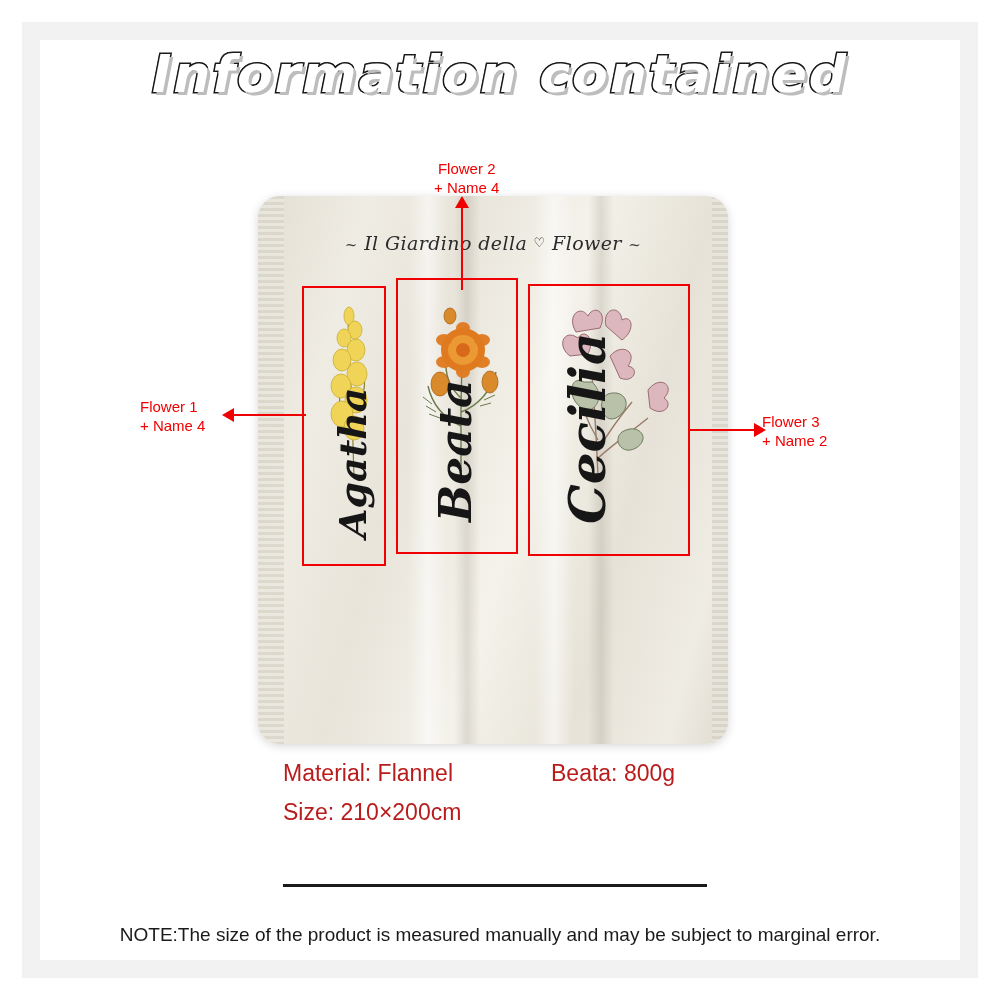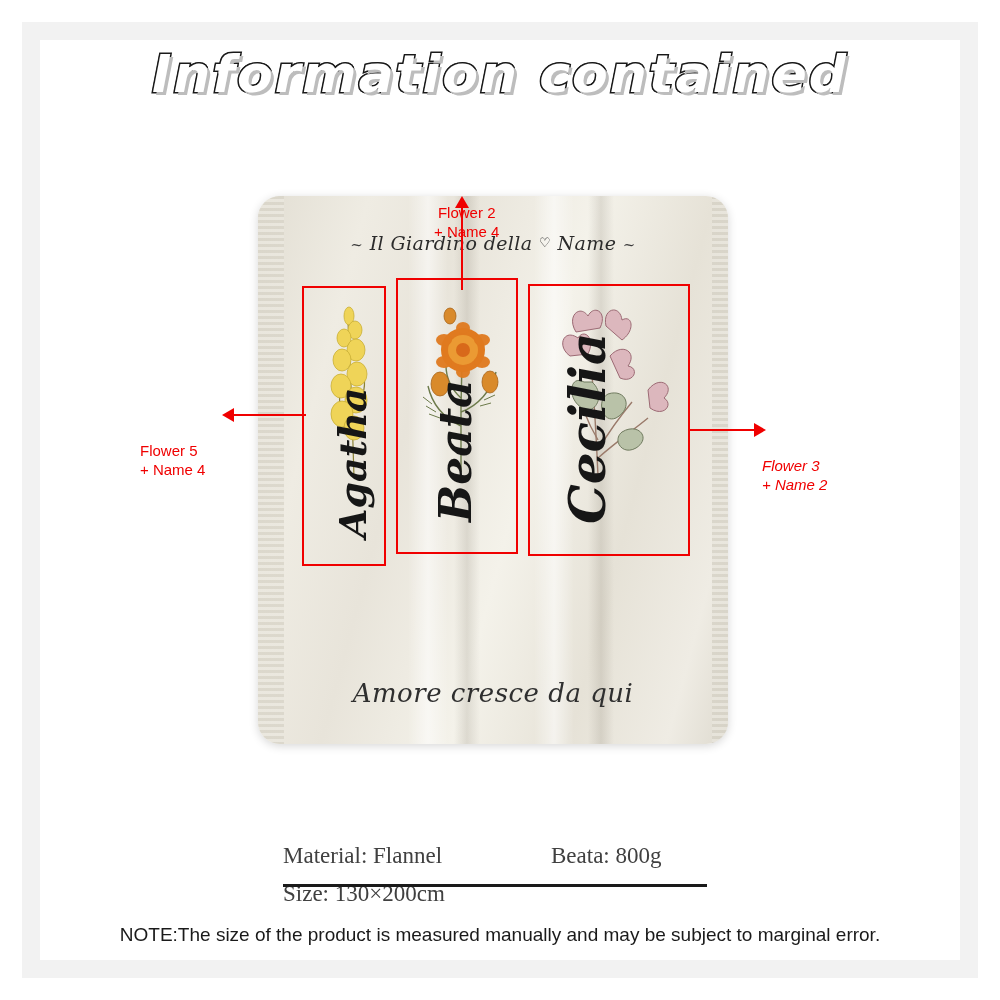--- a/index.html
+++ b/index.html
@@ -148,25 +148,24 @@
   .flower { position: absolute; }
 
   
   .ann {
     position: absolute;
     color: #f00000;
     font-size: 15px;
     font-family: "Liberation Sans", sans-serif;
     line-height: 1.25;
     white-space: nowrap;
-    margin-top: 44px;
   }
   .ann-top { left: 434px; top: 160px; text-align: center; }
   .ann-left { left: 140px; top: 398px; text-align: left; }
-  .ann-right { left: 762px; top: 413px; text-align: left; font-style: italic; }
+  .ann-right { left: 762px; top: 413px; text-align: left; }
 
   .arrow-line {
     position: absolute;
     background: #f00000;
   }
   .arrow-head {
     position: absolute;
     width: 0; height: 0;
   }
   .ah-up {
@@ -181,24 +180,23 @@
   }
   .ah-left {
     border-top: 7px solid transparent;
     border-bottom: 7px solid transparent;
     border-right: 12px solid #f00000;
   }
 
   
   .specs {
     position: absolute;
-    left: 283px; top: 843px;
+    left: 283px; top: 760px;
     width: 440px;
-    color: #404040;
-    font-family: Liberation Serif, serif;
+    color: #b91c1c;
   }
   .spec-row {
     display: flex;
     font-size: 23px;
     margin-bottom: 12px;
   }
   .spec-material { width: 268px; }
   .spec-size { font-size: 23px; }
   .spec-rule {
     position: absolute;
@@ -230,21 +228,21 @@
     <div class="edge-r"></div>
     <div class="fold" style="left:150px;"></div>
     <div class="shade" style="left:196px;"></div>
     <div class="fold" style="left:276px;"></div>
     <div class="shade" style="left:330px;"></div>
 
     <div class="blanket-heading">
       <span class="swirl">~</span>
       <span>Il Giardino della</span>
       <span class="heart">♡</span>
-      <span>Name</span>
+      <span>Flower</span>
       <span class="swirl">~</span>
     </div>
 
     <div class="panel p1">
       <svg class="flower" style="left:10px; top:4px;" width="70" height="190" viewBox="0 0 70 190">
         <g stroke="#8a8034" stroke-width="1.2" fill="none">
           <path d="M40 186 L38 120 L36 70 L34 30"></path>
           <path d="M38 140 C 28 130, 24 112, 26 96"></path>
           <path d="M38 120 C 48 112, 52 96, 50 84"></path>
         </g>
@@ -313,49 +311,48 @@
         </g>
         <g fill="#b9c2a8" stroke="#6f7a5e" stroke-width="1">
           <path d="M48 92 C 34 84, 30 108, 46 118 C 60 126, 70 104, 56 92 Z"></path>
           <path d="M72 104 C 90 98, 98 118, 80 128 C 66 134, 60 110, 72 104 Z"></path>
           <path d="M86 142 C 102 132, 116 148, 100 158 C 86 166, 76 150, 86 142 Z"></path>
         </g>
       </svg>
       <div class="vname n3">Cecilia</div>
     </div>
 
-    <div class="blanket-footer">Amore cresce da qui</div>
   </div>
 
   <div class="ann ann-top">
     <div>Flower 2</div>
     <div>+ Name 4</div>
   </div>
   <div class="arrow-line" style="left:461px; top:206px; width:2px; height:84px;"></div>
   <div class="arrow-head ah-up" style="left:455px; top:196px;"></div>
 
   <div class="ann ann-left">
-    <div>Flower 5</div>
+    <div>Flower 1</div>
     <div>+ Name 4</div>
   </div>
   <div class="arrow-line" style="left:234px; top:414px; width:72px; height:2px;"></div>
   <div class="arrow-head ah-left" style="left:222px; top:408px;"></div>
 
   <div class="ann ann-right">
     <div>Flower 3</div>
     <div>+ Name 2</div>
   </div>
   <div class="arrow-line" style="left:690px; top:429px; width:66px; height:2px;"></div>
   <div class="arrow-head ah-right" style="left:754px; top:423px;"></div>
 
   <div class="specs">
     <div class="spec-row">
       <span class="spec-material">Material: Flannel</span>
       <span>Beata: 800g</span>
     </div>
     <div class="spec-row">
-      <span class="spec-size">Size: 130×200cm</span>
+      <span class="spec-size">Size: 210×200cm</span>
     </div>
   </div>
   <div class="spec-rule"></div>
 
   <div class="note">NOTE:The size of the product is measured manually and may be subject to marginal error.</div>
 </div>
 
 </body></html>

